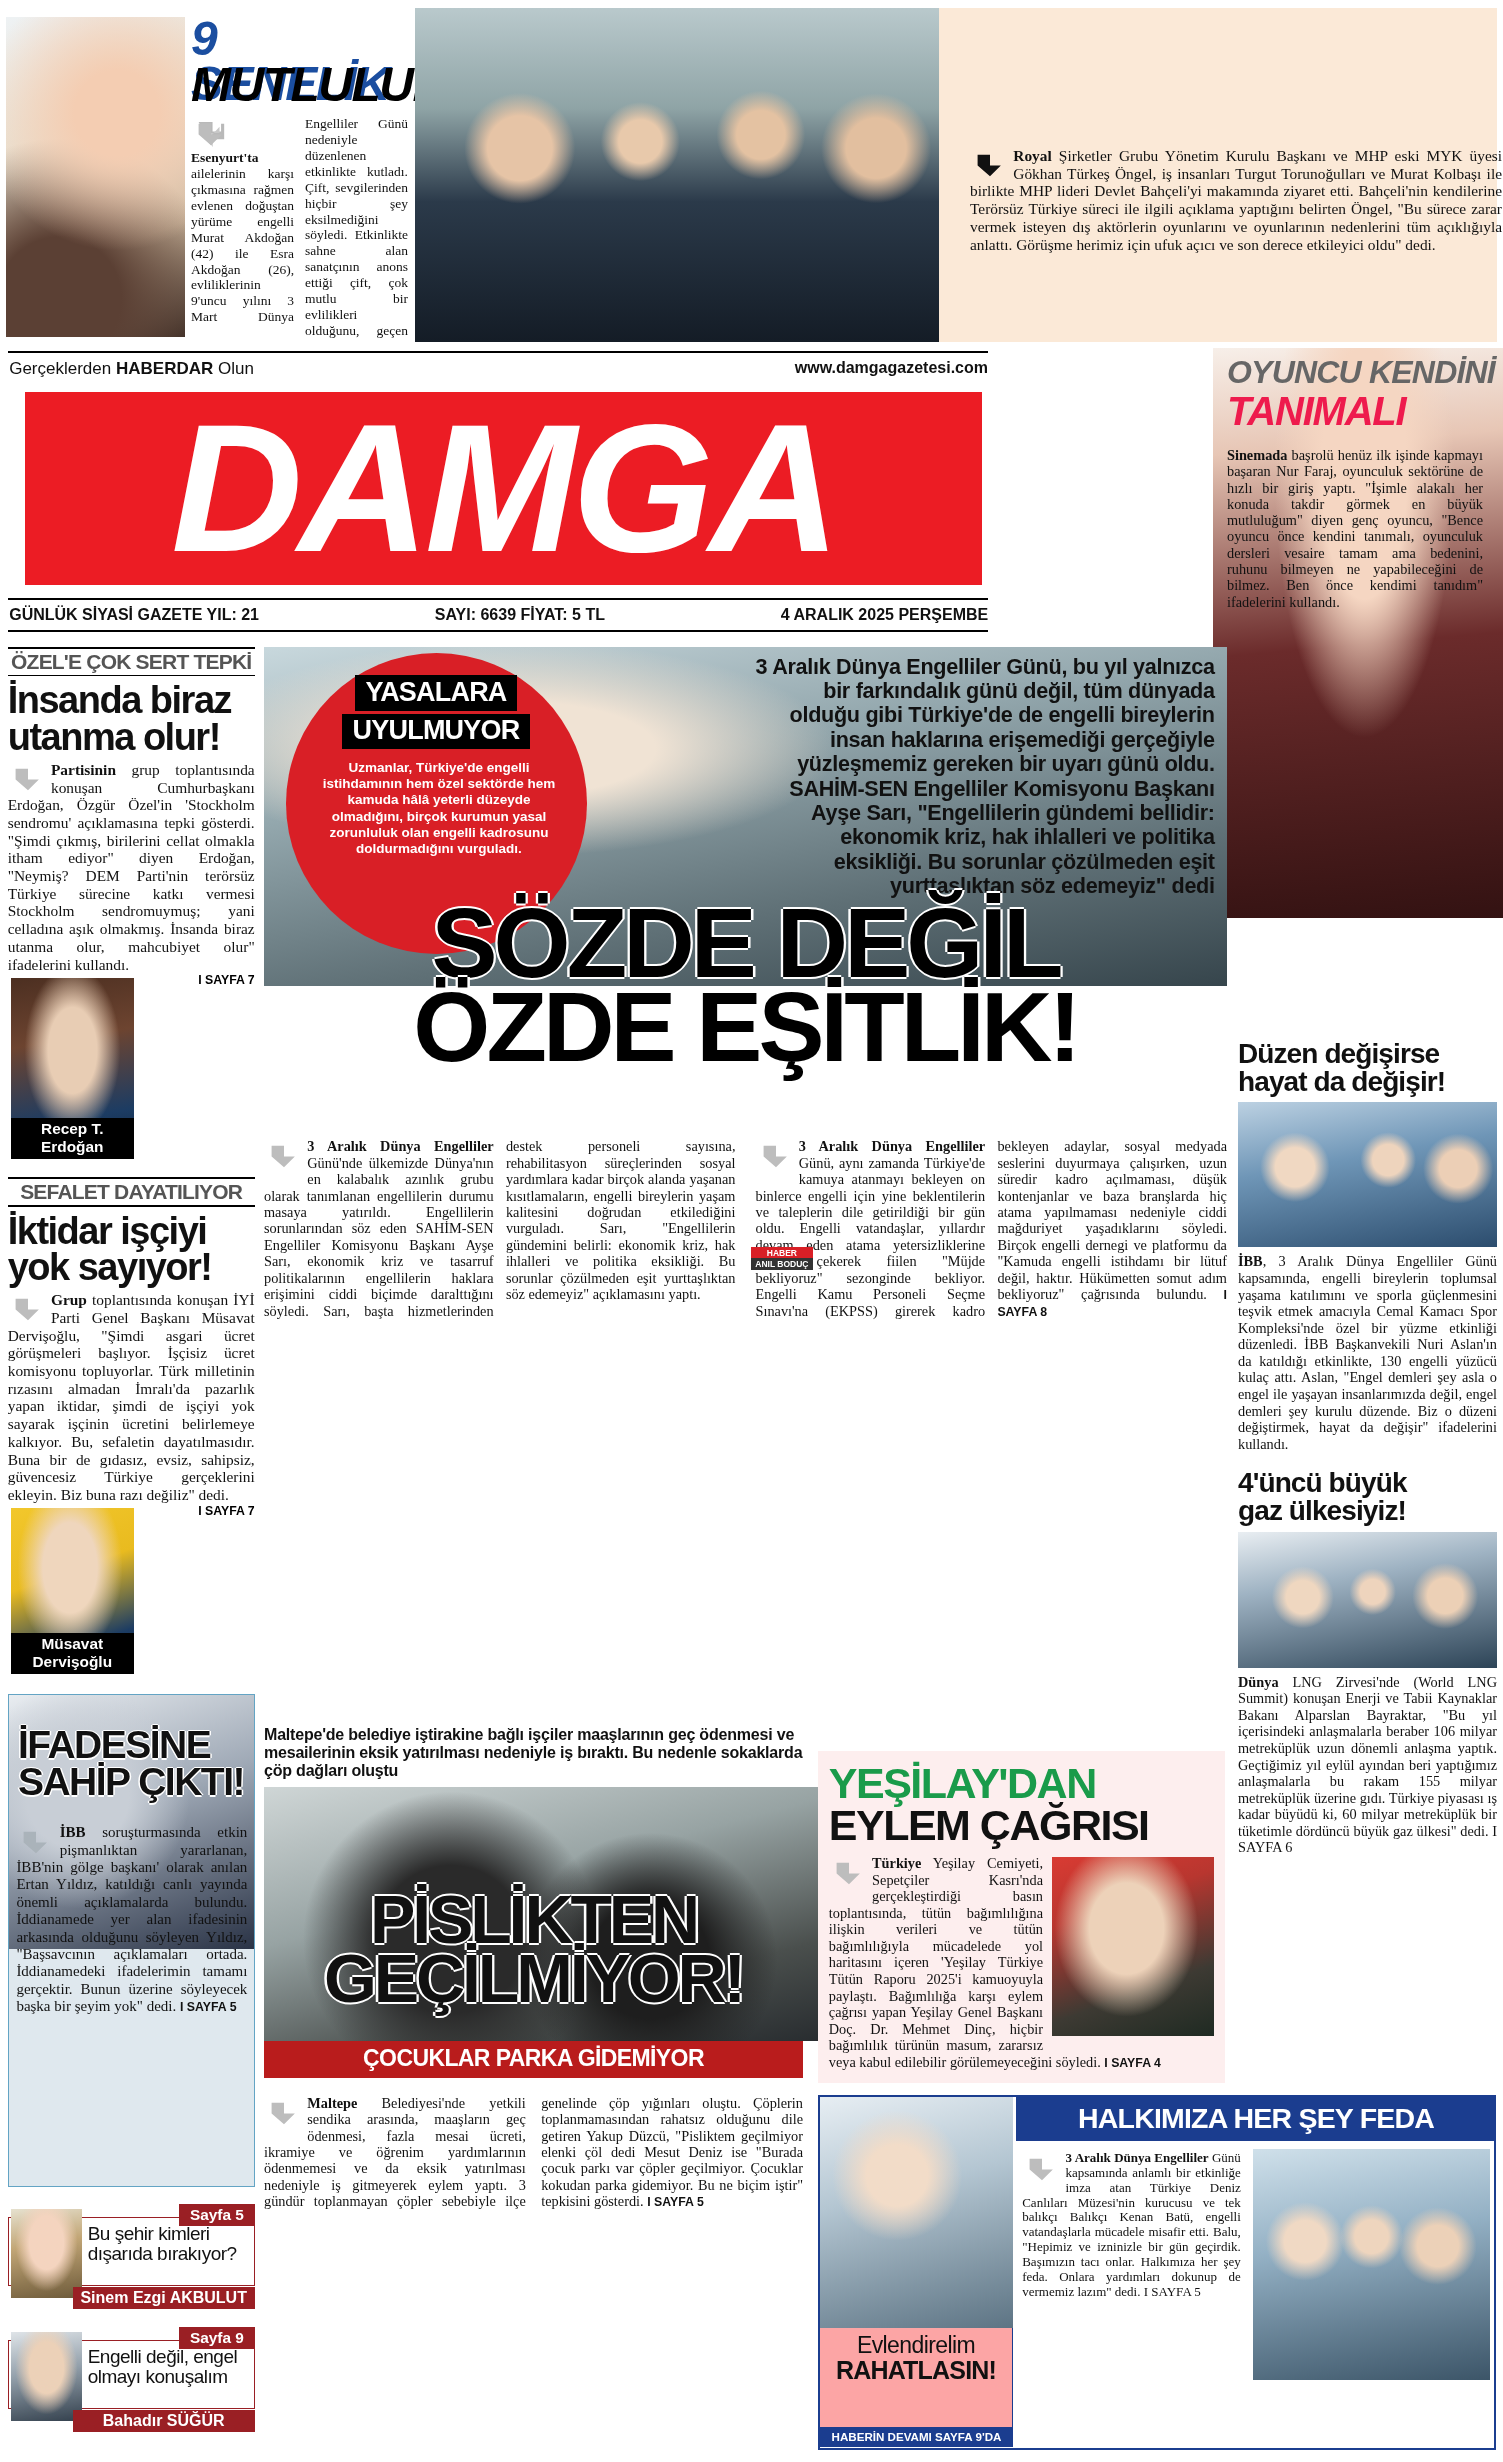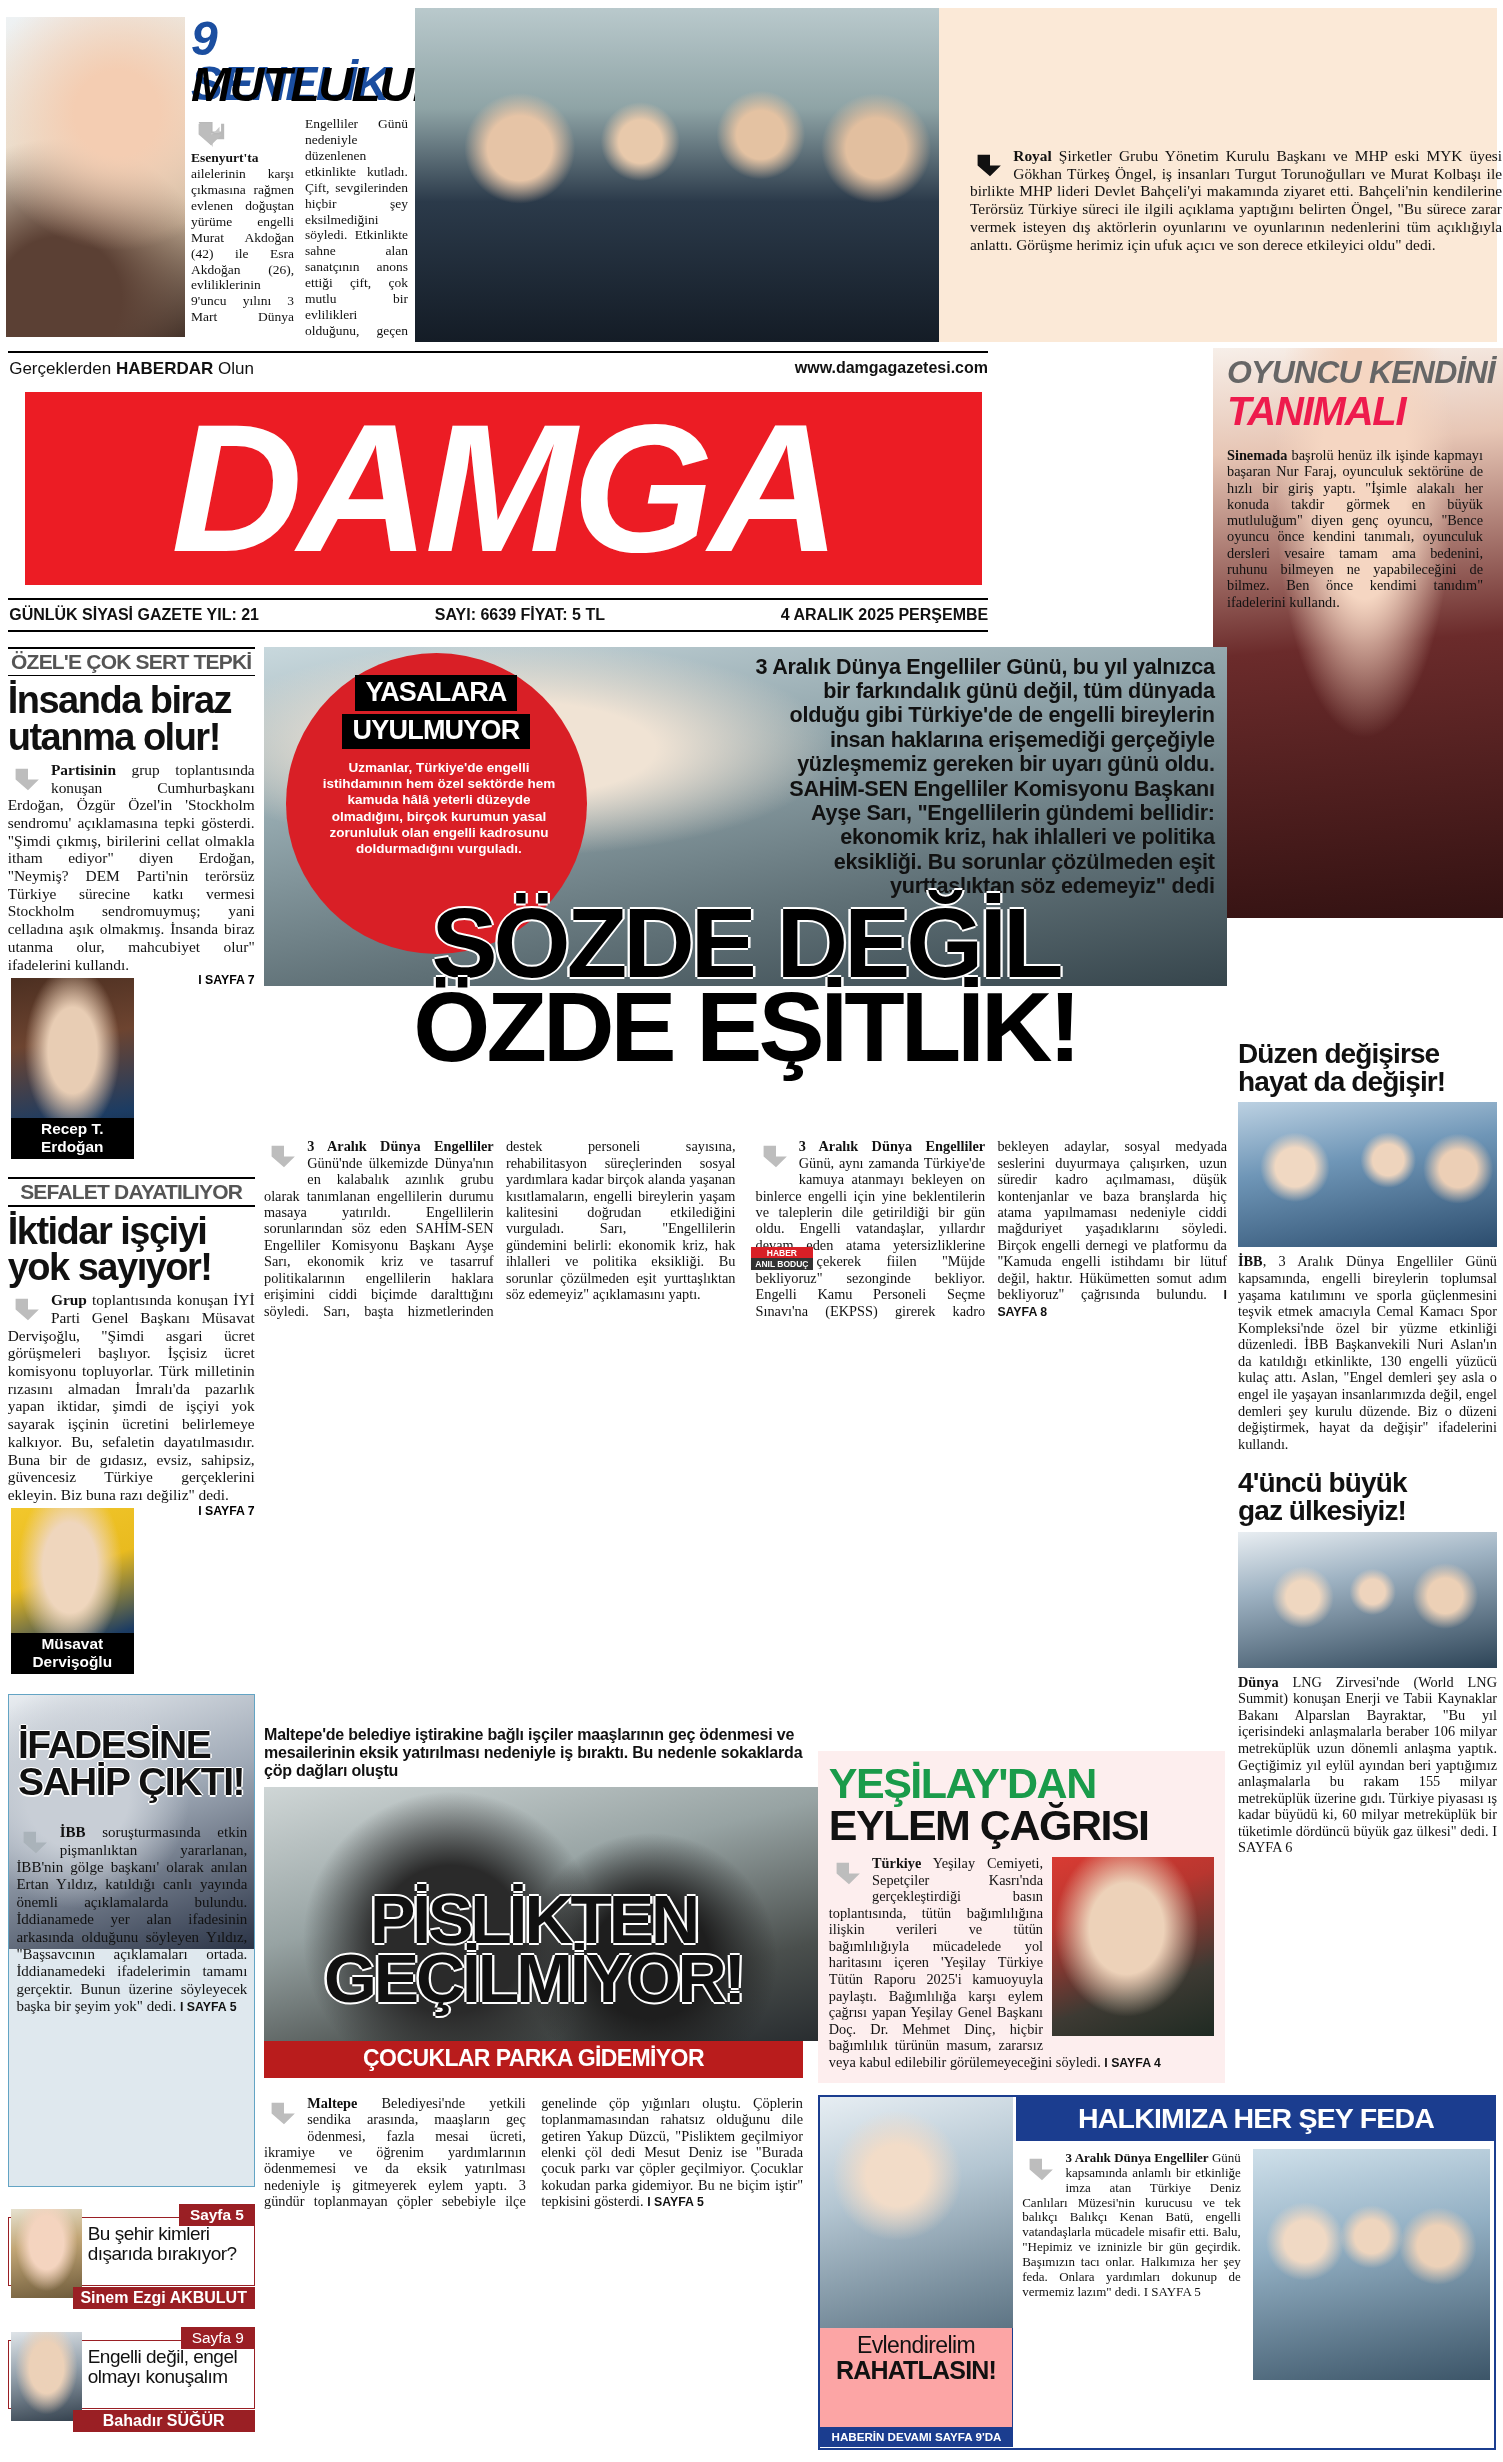--- a/index.html
+++ b/index.html
@@ -292,21 +292,21 @@
         font-family:'Liberation Sans',sans-serif;font-size:19px;line-height:1.06;color:#111;letter-spacing:-0.5px;">Bu şehir kimleri dışarıda bırakıyor?</div>
       <div style="position:absolute;left:65px;bottom:-10.8px;width:182px;background:#9a1f24;color:#fff;
         font-family:'Liberation Sans',sans-serif;font-weight:bold;font-size:16px;text-align:center;padding:1.5px 0 2.3px;">Sinem Ezgi AKBULUT</div>
     </div>
 
     <div style="height:29px;"></div>
 
     <div style="position:relative;width:247px;height:94px;">
       <div style="position:absolute;left:0;top:12.3px;width:247px;height:69px;border:1.5px solid #9a1f24;background:#fff;"></div>
       <div style="position:absolute;right:0;top:0;background:#9a1f24;color:#fff;
-        font-family:'Liberation Sans',sans-serif;font-weight:normal;font-size:15.4px;padding:1.5px 10.8px 2.3px;">Sayfa 9</div>
+        font-family:'Liberation Sans',sans-serif;font-weight:bold;font-size:15.4px;padding:1.5px 10.8px 2.3px;">Sayfa 9</div>
       <div style="position:absolute;left:3.1px;top:4.6px;width:71px;height:89px;
         background:radial-gradient(ellipse at 50% 40%,#ecd1b8 0 34%,rgba(0,0,0,0) 62%),
                    linear-gradient(170deg,#dfe4e8 0%,#93a0ab 45%,#33404d 100%);"></div>
       <div style="position:absolute;left:80px;top:20px;width:162px;
         font-family:'Liberation Sans',sans-serif;font-size:19px;line-height:1.06;color:#111;letter-spacing:-0.5px;">Engelli değil, engel olmayı konuşalım</div>
       <div style="position:absolute;left:65px;bottom:-10.8px;width:182px;background:#9a1f24;color:#fff;
         font-family:'Liberation Sans',sans-serif;font-weight:bold;font-size:16px;text-align:center;padding:1.5px 0 2.3px;">Bahadır SÜĞÜR</div>
     </div>
   </div>
 

